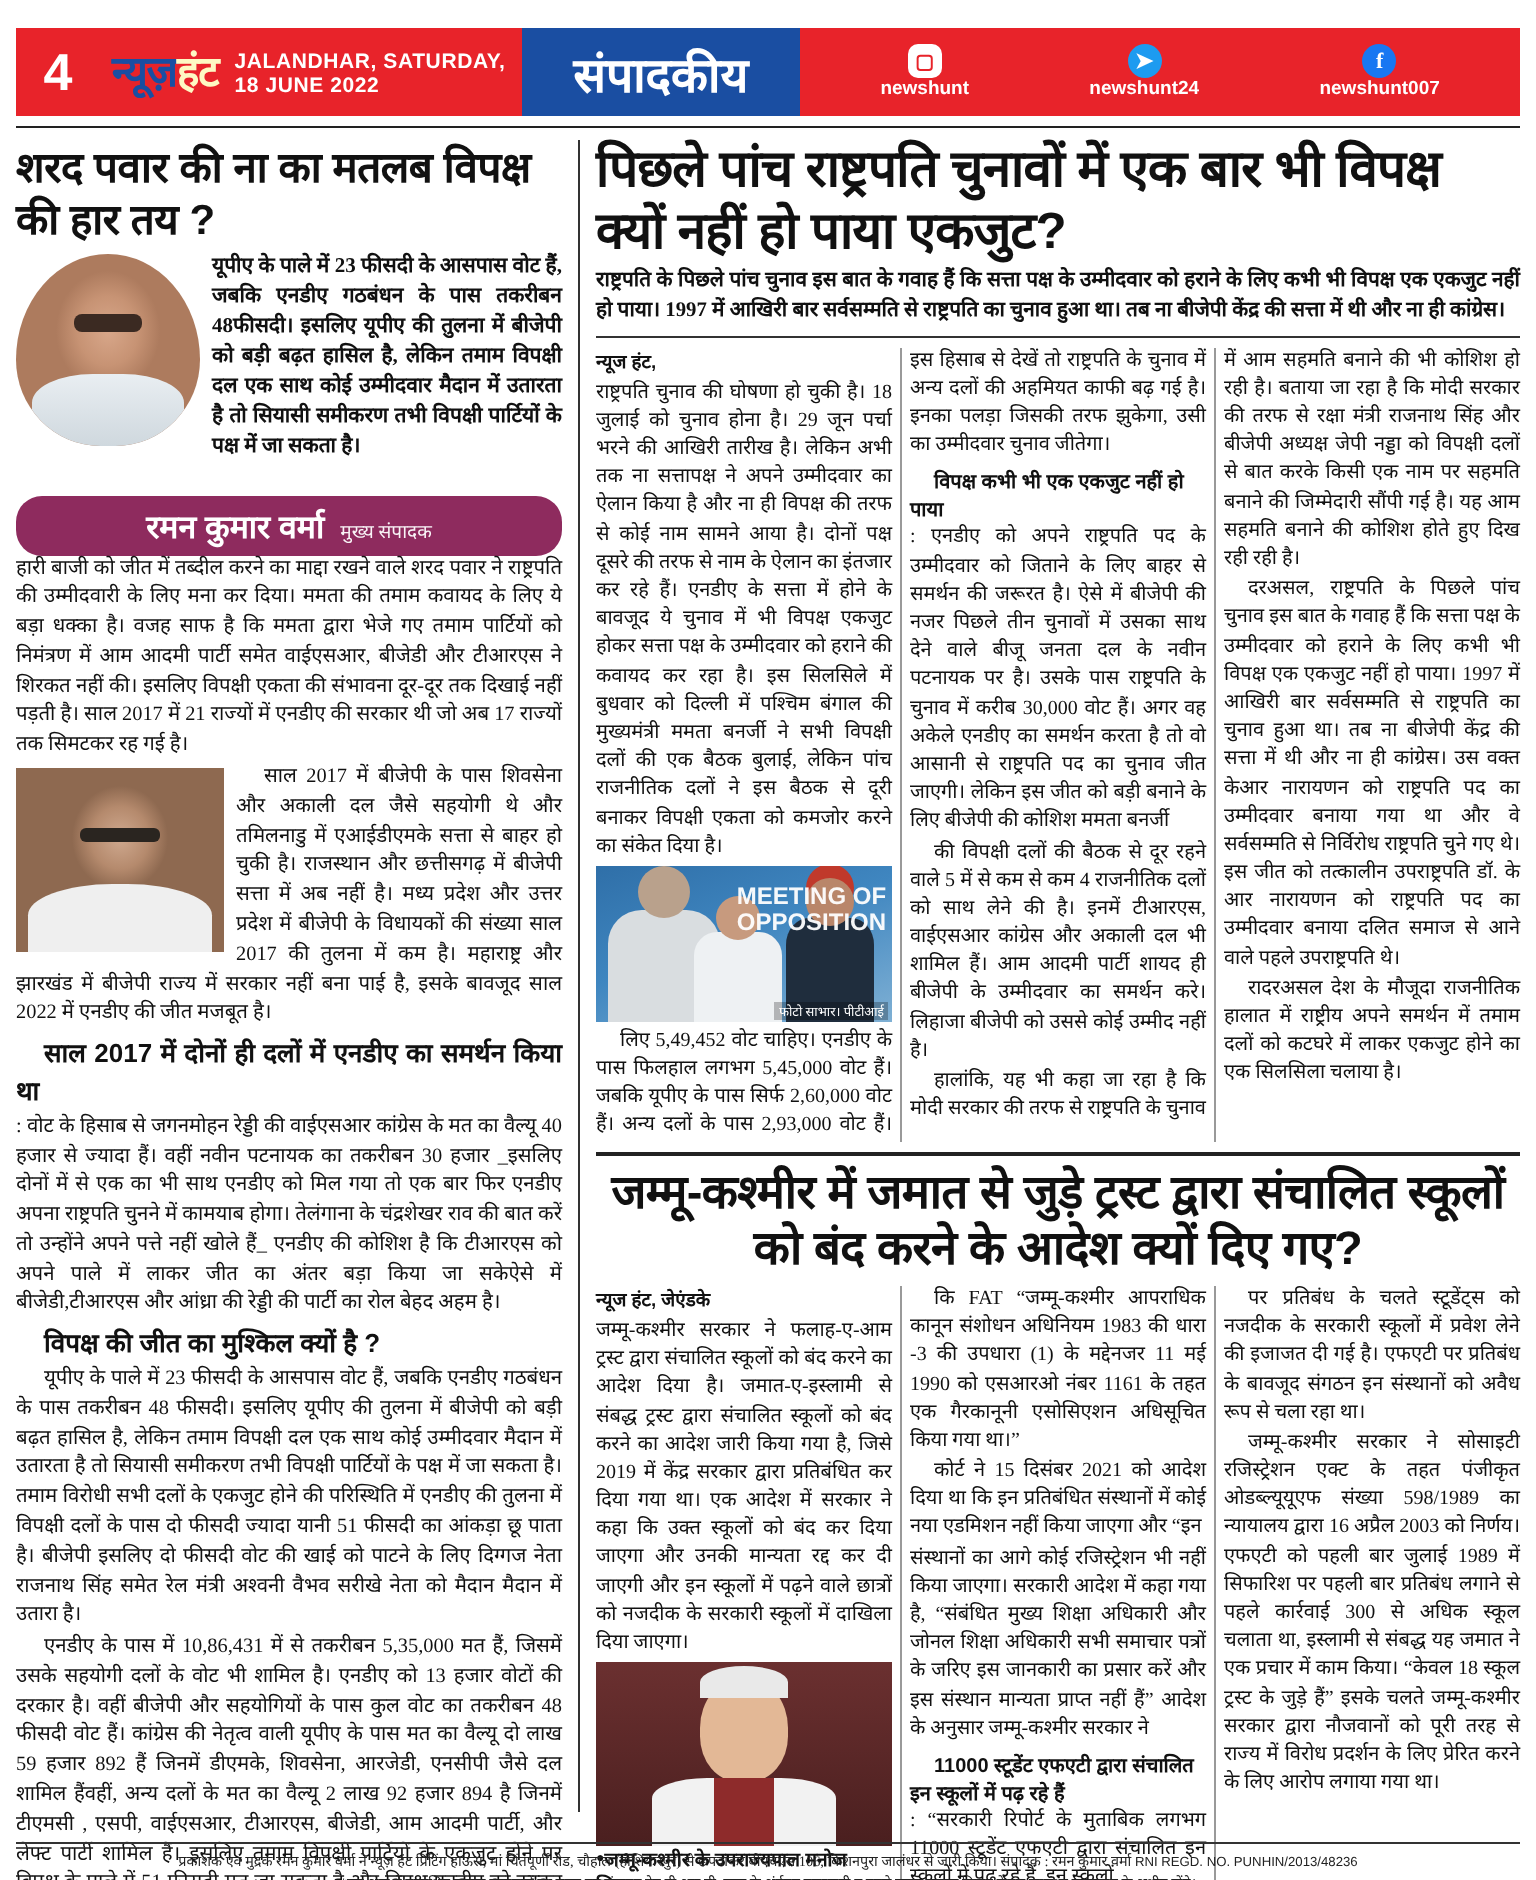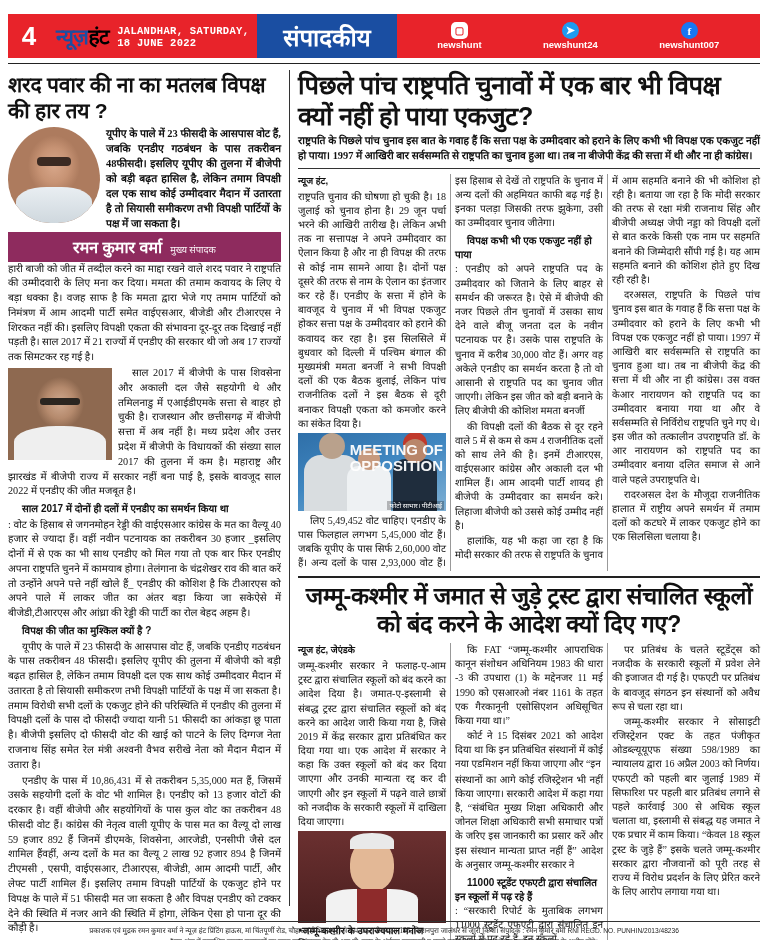--- a/index.html
+++ b/index.html
@@ -19,23 +19,23 @@
     font-family:"Liberation Sans",sans-serif;font-weight:bold;font-size:26px;line-height:1;
   }
   .brandbox{
     background:#e8232a;display:flex;align-items:center;flex:0 0 auto;padding:0 8px 0 6px;gap:8px;
   }
   .brand-logo{
     font-family:"Liberation Sans",sans-serif;font-weight:bold;font-size:21px;line-height:1;
     letter-spacing:-.5px;white-space:nowrap;
   }
   .brand-logo .b1{color:#1a4ea2;}
-  .brand-logo .b2{color:#000000;}
+  .brand-logo .b2{color:#fef9c3;}
   .dateline{
-    font-family:Liberation Mono, monospace;color:#fff;font-weight:bold;font-size:10.5px;
+    font-family:Liberation Sans, sans-serif;color:#fff;font-weight:bold;font-size:10.5px;
     line-height:1.15;letter-spacing:.3px;text-transform:uppercase;padding-top:2px;
   }
   .section-tab{
     background:#1a4ea2;color:#fff;flex:0 0 auto;display:flex;align-items:center;justify-content:center;
     padding:0 26px;font-family:"Liberation Sans",sans-serif;font-weight:bold;font-size:24px;
   }
   .social-strip{
     background:#e8232a;flex:1 1 auto;display:flex;align-items:center;justify-content:space-around;
     padding:0 10px;
   }
@@ -76,30 +76,30 @@
     background:linear-gradient(#e9eef2,#cfd8de);border-radius:40% 40% 0 0;
   }
   .portrait:before{
     content:"";position:absolute;left:50%;top:30px;width:34px;height:9px;margin-left:-17px;
     background:#3b2a22;border-radius:4px;z-index:2;
   }
   .oped-lead{
     font-size:10.5px;line-height:1.42;text-align:justify;font-weight:600;
   }
   .byline-band{
-    background:linear-gradient(90deg,#8e2b5e,#8e2b5e);color:#fff;margin-top:0;
-    display:flex;align-items:baseline;justify-content:center;gap:8px;padding:4px 6px;
+    background:linear-gradient(90deg,#8e2b5e,#8e2b5e);color:#fff;margin-top:16px;
+    display:flex;align-items:baseline;justify-content:center;gap:8px;padding:4px 6px;border-radius:13px;
   }
   .byline-name{font-family:"Liberation Sans",sans-serif;font-weight:bold;font-size:16px;}
   .byline-role{font-size:9.5px;opacity:.95;}
   .col-text{font-size:10.2px;line-height:1.45;text-align:justify;}
   .col-text p{margin:0 0 1px;text-indent:14px;}
   .col-text p.noind{text-indent:0;}
   .subhead{
-    font-family:"Liberation Sans",sans-serif;font-weight:bold;font-size:10px;margin:3px 0 1px;
+    font-family:"Liberation Sans",sans-serif;font-weight:bold;font-size:13px;margin:3px 0 1px;
     text-indent:14px;
   }
   .float-photo{
     float:left;width:104px;height:92px;margin:2px 6px 3px 0;
     background:
       radial-gradient(ellipse 24px 26px at 50% 38%, #cfa98f 0%, #b58a6d 60%, #8e6950 100%),
       linear-gradient(#5e5146,#3f372f);
     position:relative;overflow:hidden;
   }
   .float-photo:after{
@@ -147,21 +147,21 @@
   }
   .cut-img .p3{
     position:absolute;right:6%;bottom:0;width:30%;height:66%;background:#1f2d3d;border-radius:26% 26% 0 0;
   }
   .cut-img .p3:before{
     content:"";position:absolute;left:50%;top:-20px;width:24px;height:24px;margin-left:-12px;
     background:#b9866a;border-radius:50%;box-shadow:0 -7px 0 0 #c0392b;
   }
   .cut-img .banner{
     position:absolute;right:2%;top:12%;font-family:"Liberation Sans",sans-serif;font-weight:bold;
-    font-size:15px;color:#fff;line-height:1.05;text-align:right;opacity:.95;margin-left:10px;
+    font-size:12px;color:#fff;line-height:1.05;text-align:right;opacity:.95;margin-left:10px;
   }
   .cut-img .imgcred{
     position:absolute;right:2px;bottom:1px;font-size:6.5px;color:#fff;background:rgba(0,0,0,.25);
     padding:0 2px;
   }
   .cut-cap{
     font-family:"Liberation Sans",sans-serif;font-weight:bold;font-size:9.6px;line-height:1.3;
     border-bottom:1px solid #333;padding:2px 0 3px;
   }
   .cut-cap:before{content:"\25CF ";font-size:7px;vertical-align:2px;}

